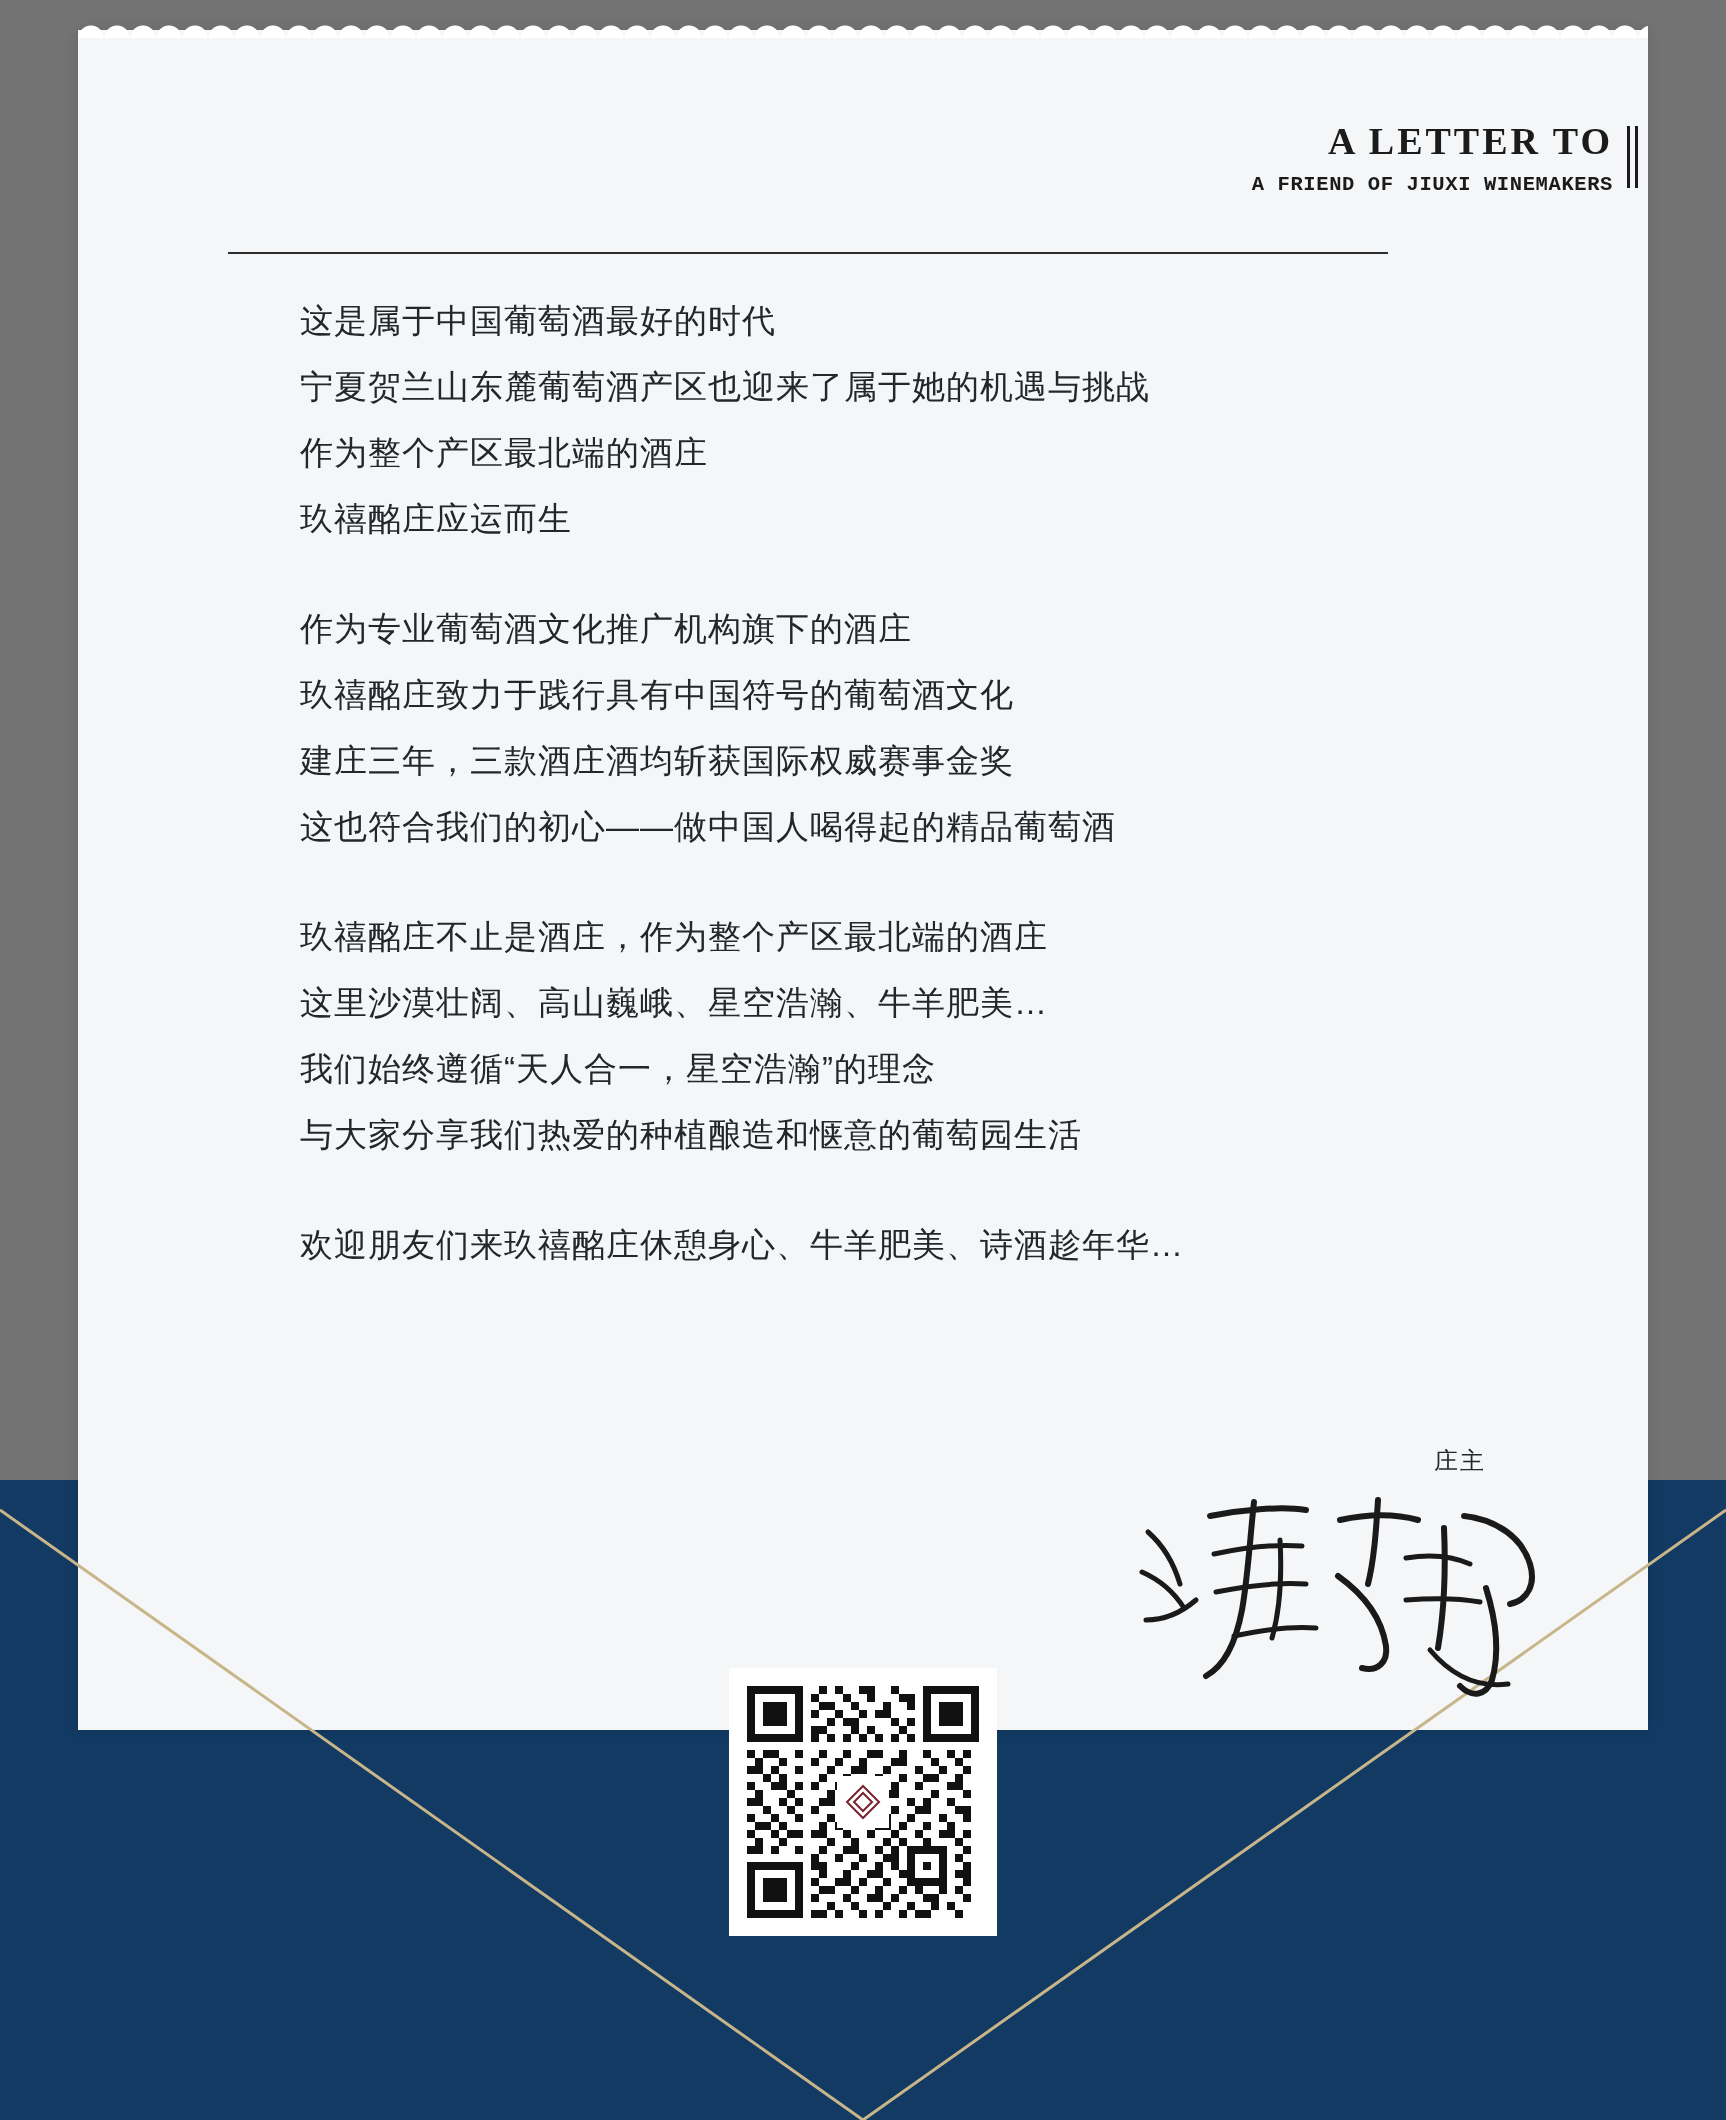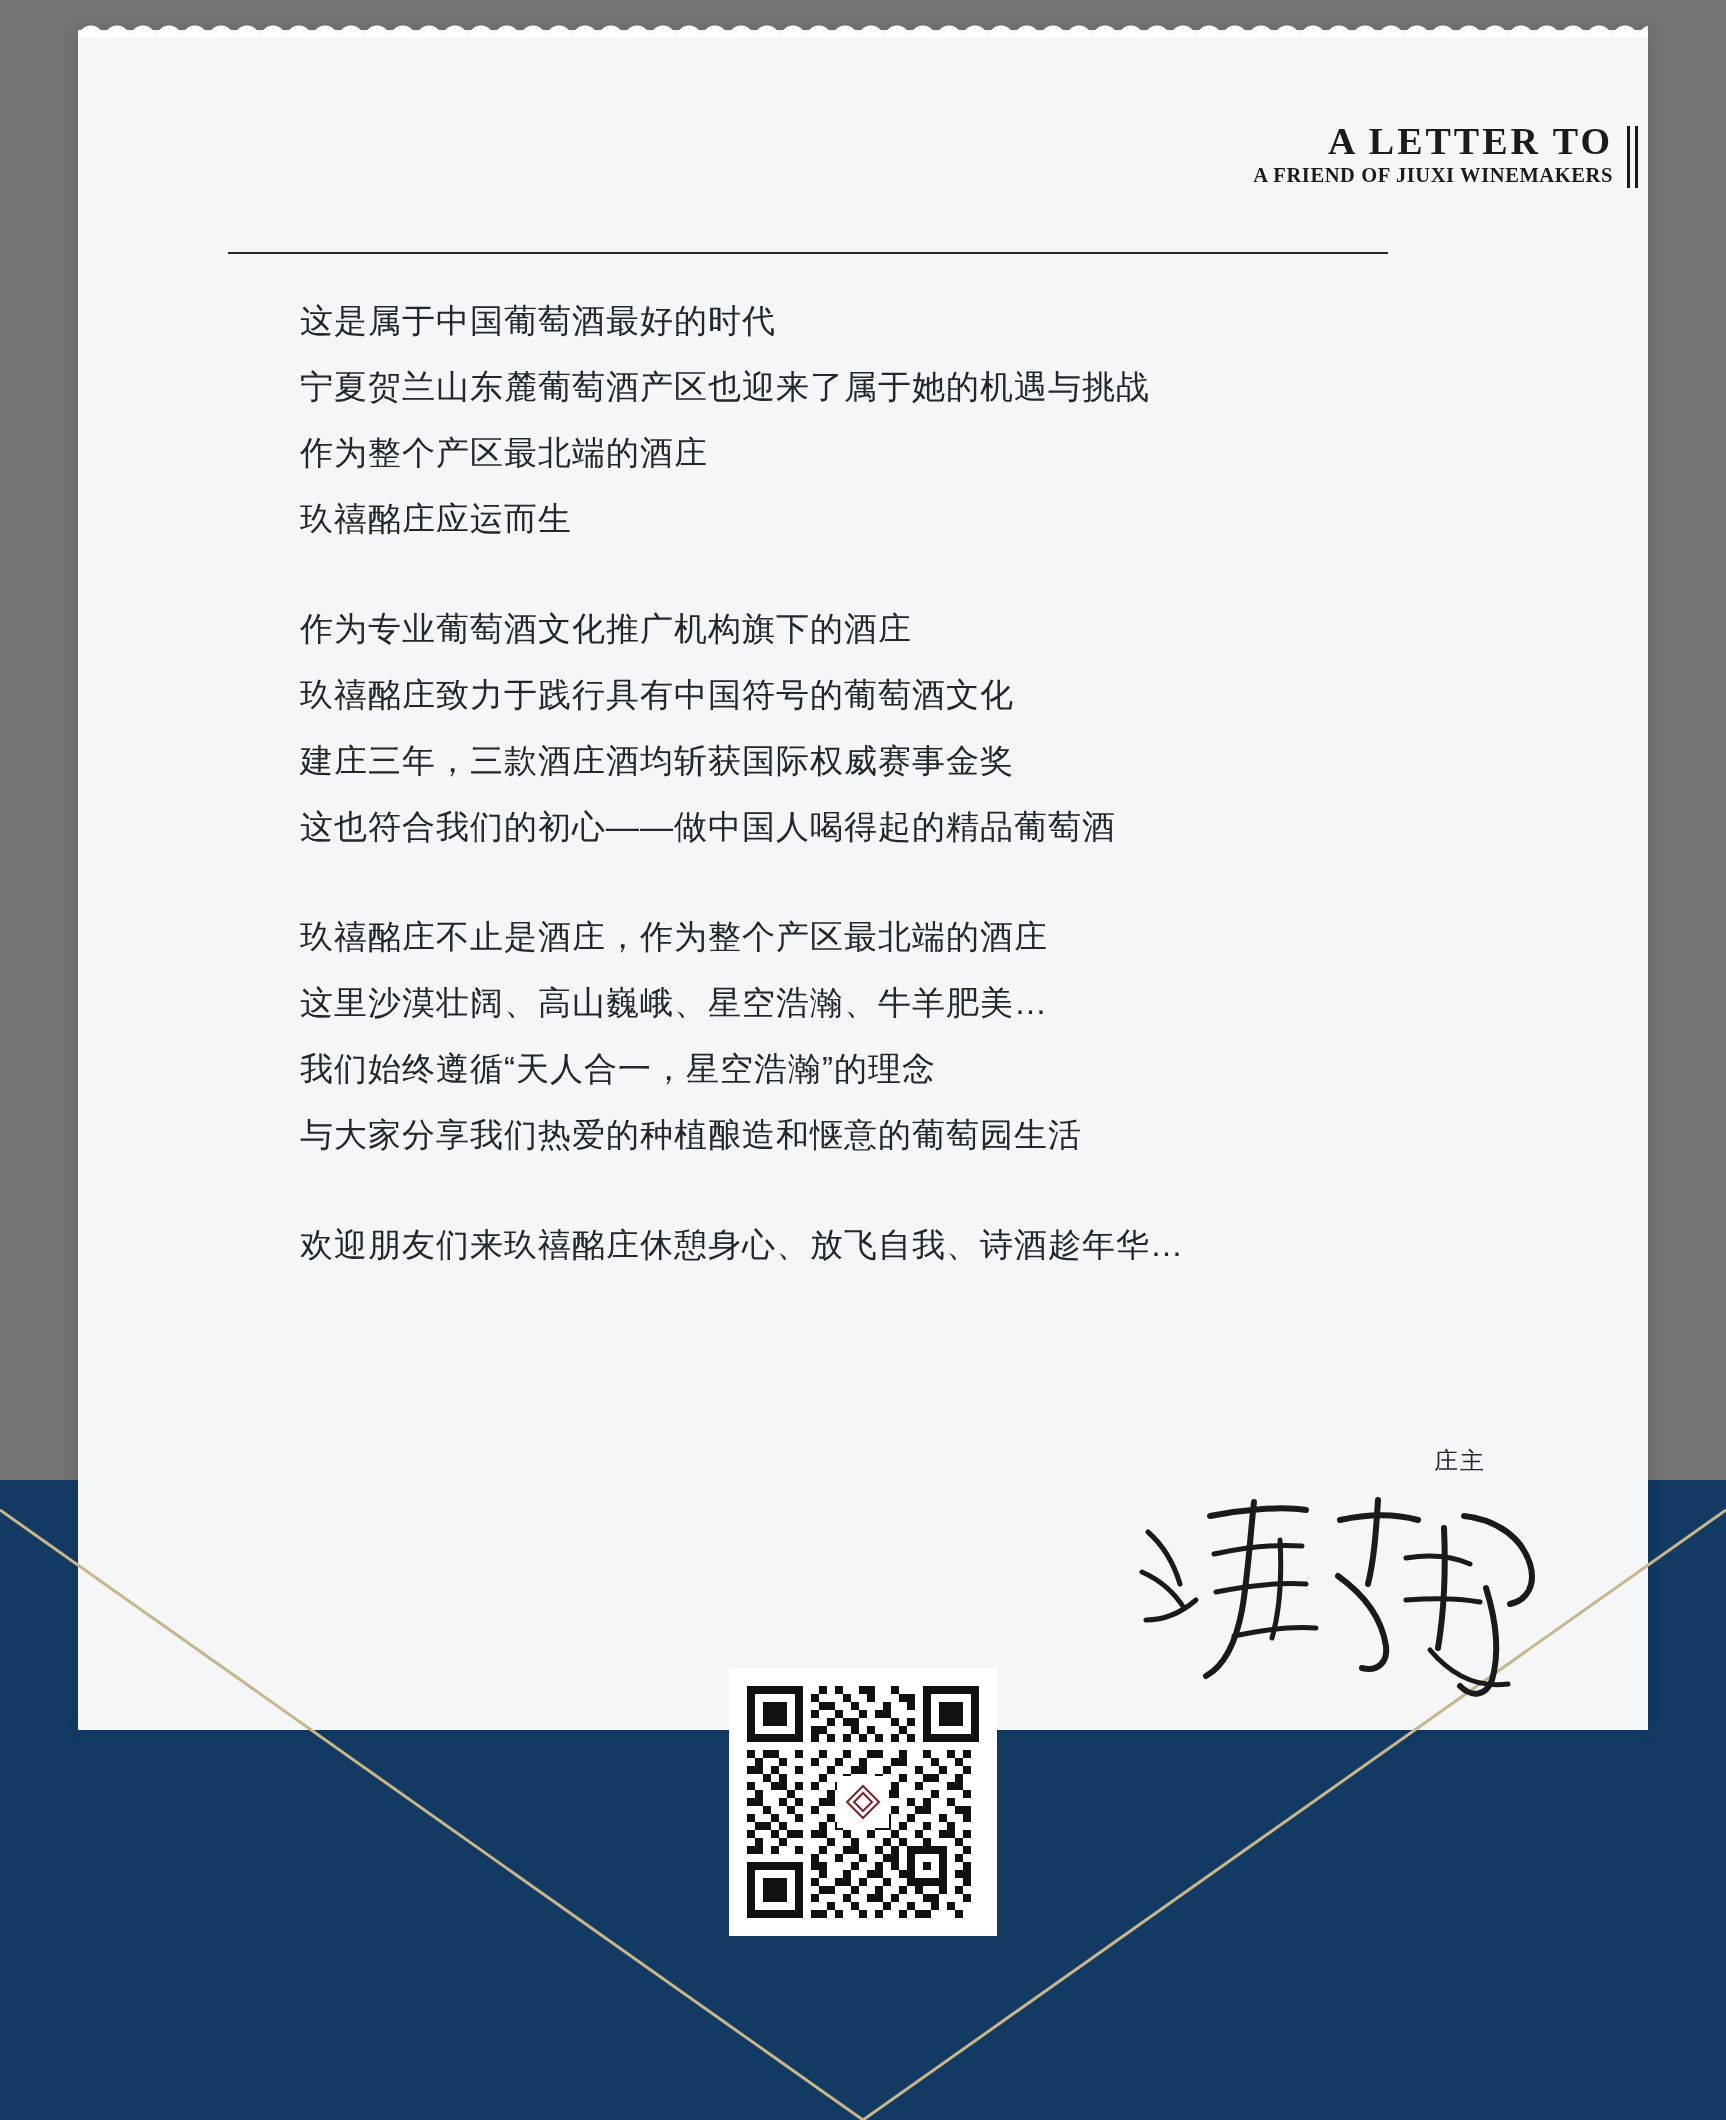--- a/index.html
+++ b/index.html
@@ -100,25 +100,26 @@
   .title-main {
     font-family: "Liberation Serif", "DejaVu Serif", serif;
     font-size: 38px;
     letter-spacing: 3px;
     font-weight: bold;
     color: #1b1b1b;
     line-height: 1.15;
     white-space: nowrap;
   }
   .title-sub {
-    font-family: Liberation Serif, serif;
+    font-family: Liberation Mono, monospace;
     font-size: 20.5px;
     letter-spacing: 0.6px;
     font-weight: bold;
     color: #1b1b1b;
+    margin-top: 9px;
     white-space: nowrap;
   }
   .title-bars {
     display: flex;
     gap: 5px;
     margin-top: 6px;
   }
   .title-bars span {
     display: block;
     width: 3px;
@@ -250,21 +251,21 @@
       <span class="line">建庄三年，三款酒庄酒均斩获国际权威赛事金奖</span>
       <span class="line">这也符合我们的初心——做中国人喝得起的精品葡萄酒</span>
     </p>
     <p class="para">
       <span class="line">玖禧酩庄不止是酒庄，作为整个产区最北端的酒庄</span>
       <span class="line">这里沙漠壮阔、高山巍峨、星空浩瀚、牛羊肥美…</span>
       <span class="line">我们始终遵循“天人合一，星空浩瀚”的理念</span>
       <span class="line">与大家分享我们热爱的种植酿造和惬意的葡萄园生活</span>
     </p>
     <p class="para">
-      <span class="line">欢迎朋友们来玖禧酩庄休憩身心、放飞自我、诗酒趁年华…</span>
+      <span class="line">欢迎朋友们来玖禧酩庄休憩身心、牛羊肥美、诗酒趁年华…</span>
     </p>
   </div>
 
   <div class="sign-role">庄主</div>
   <svg class="signature" viewBox="0 0 420 220">
     <g fill="none" stroke="#1a1a1a" stroke-linecap="round" stroke-linejoin="round">
       <path d="M18,52 C34,66 44,84 50,104" stroke-width="5"></path>
       <path d="M12,92 C30,100 44,112 54,128" stroke-width="5"></path>
       <path d="M16,140 C34,140 52,132 66,120" stroke-width="5"></path>
       <path d="M80,36 C110,30 150,26 176,30" stroke-width="6"></path>

